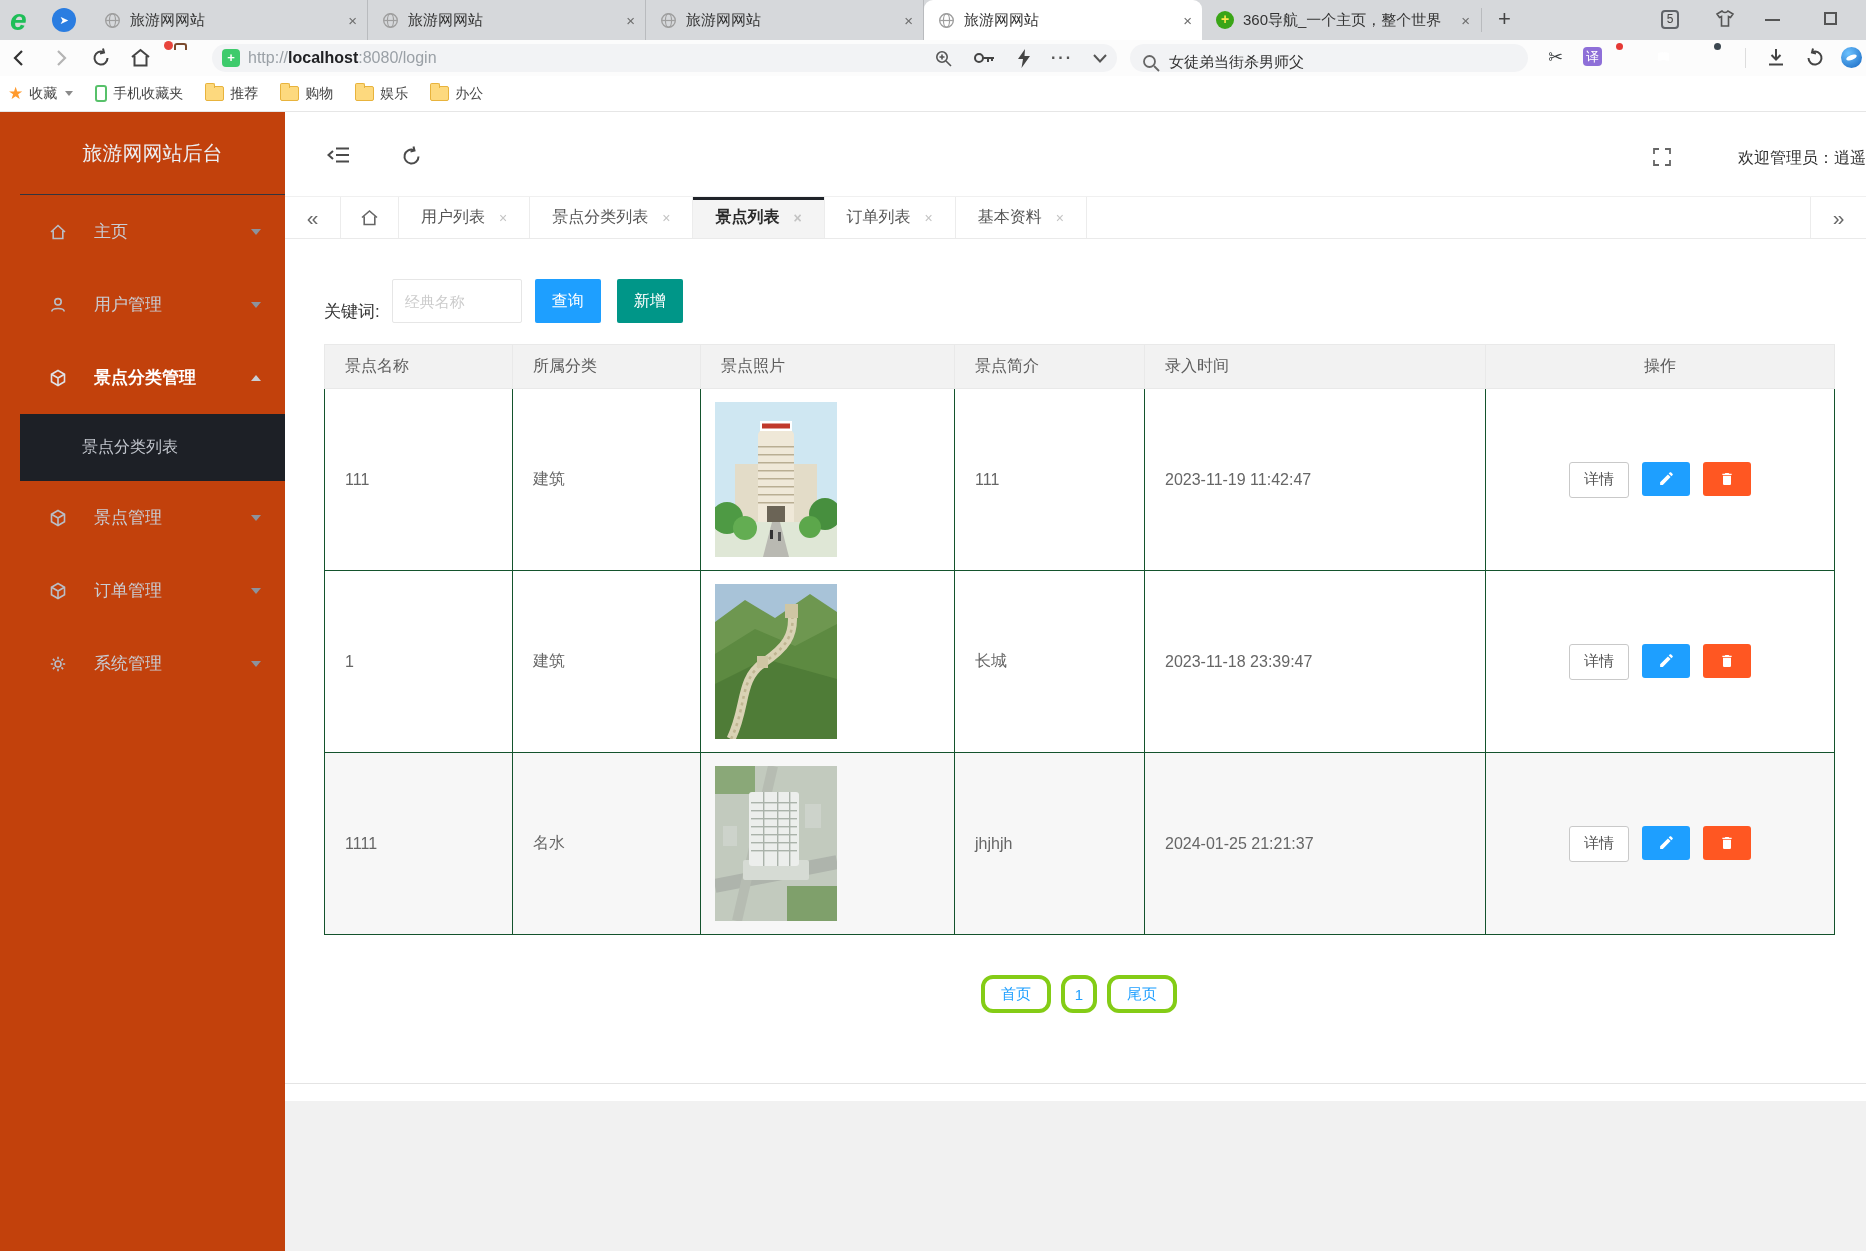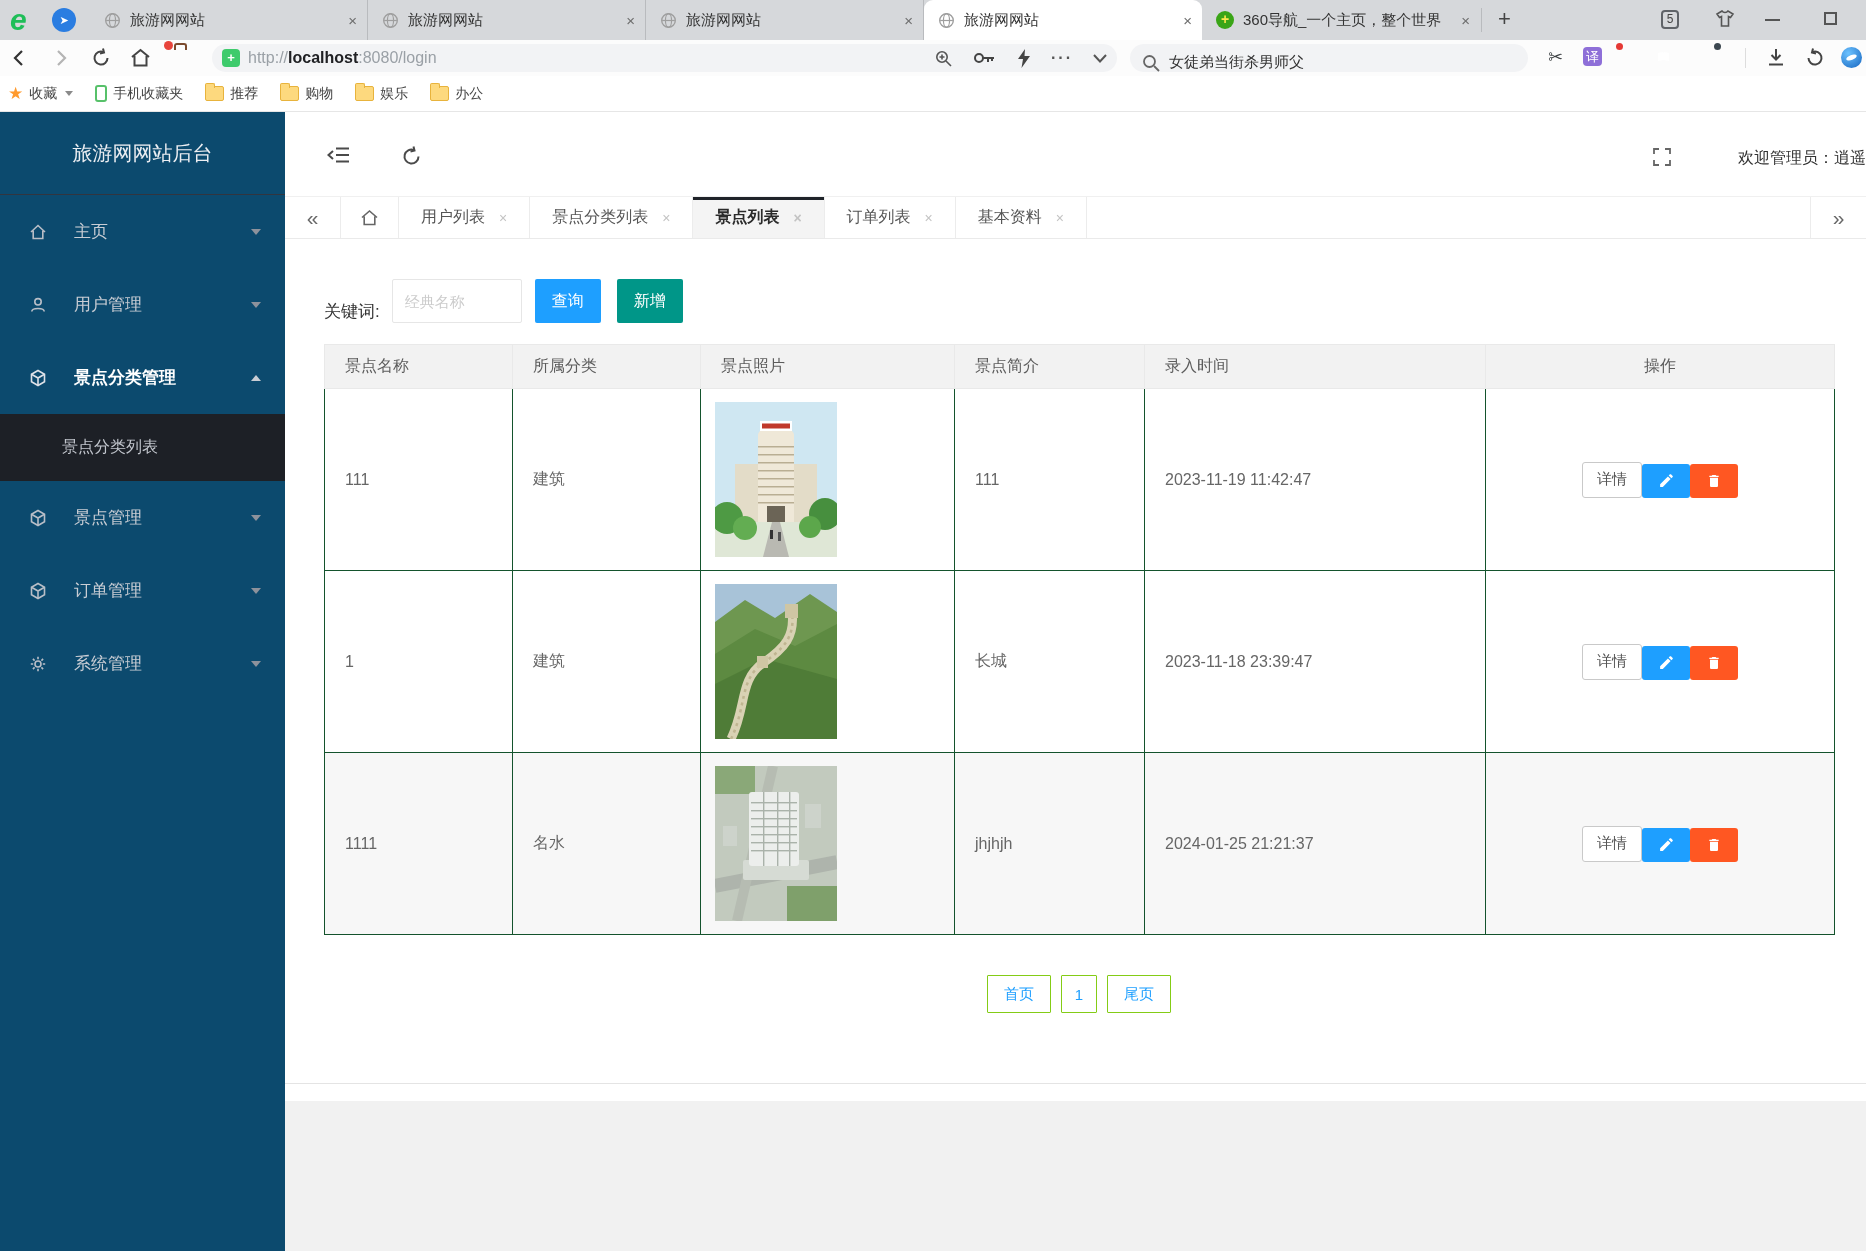--- a/index.html
+++ b/index.html
@@ -77,21 +77,21 @@
   .phoneic { width:12px; height:17px; border:2px solid #57c16a; border-radius:3px; background:#fff; }
   .folder { width:19px; height:15px; position:relative; background:#fdd97e; border:1px solid #e8b33c;
     border-radius:2px; }
   .folder::before { content:""; position:absolute; left:-1px; top:-4px; width:8px; height:4px;
     background:#fdd97e; border:1px solid #e8b33c; border-bottom:none; border-radius:2px 2px 0 0; }
 
   
   .page { display:flex; height:1139px; }
 
   
-  .side { width:285px; background:#0c4a6e; color:#c9cdd4; flex:none; }
+  .side { width:285px; background:#c2410c; color:#c9cdd4; flex:none;padding-left:20px; }
   .side-title { height:83px; display:flex; align-items:center; justify-content:center;
     font-size:20px; color:#eceef2; border-bottom:1px solid #32353f; }
   .s-item { position:relative; height:73px; display:flex; align-items:center; padding-left:28px;
     font-size:17px; color:#c9cdd4; }
   .s-item .lbl { margin-left:26px; }
   .s-item.active { color:#fff; font-weight:700; }
   .s-item .tri { position:absolute; right:24px; width:0; height:0;
     border-left:5px solid transparent; border-right:5px solid transparent; }
   .tri.down { border-top:6px solid #8d929c; }
   .tri.up { border-bottom:6px solid #c9cdd4; }
@@ -138,31 +138,31 @@
   table.grid { margin-top:21px; width:1510px; border-collapse:collapse; table-layout:fixed; }
   .grid th { height:44px; background:#f2f2f2; font-weight:400; font-size:16px; color:#5c5c5c;
     text-align:left; padding-left:20px; border:1px solid #e9e9e9; }
   .grid th.c { text-align:center; padding-left:0; }
   .grid td { height:182px; border:1px solid #14532d; font-size:16px; color:#666;
     padding-left:20px; vertical-align:middle; }
   .grid td.photo-cell { padding-left:14px; }
   .grid td.act { padding-left:0; text-align:center; }
   .grid tr.striped td { background:#f7f7f7; }
   .photo { width:122px; height:155px; display:block; }
-  .actions { display:inline-flex; align-items:flex-end; }
+  .actions { display:inline-flex; align-items:flex-start; gap:13px; }
   .btn-detail { height:36px; padding:0 14px; background:#fff; border:1px solid #c9c9c9; border-radius:3px;
     font-size:15px; color:#555; font-family:"Liberation Sans","DejaVu Sans",sans-serif; }
   .ibtn { width:48px; height:34px; border:none; border-radius:3px; display:inline-flex;
     align-items:center; justify-content:center; }
   .ibtn.edit { background:#1E9FFF; }
   .ibtn.del { background:#FF5722; }
 
   
   .pager { width:1510px; margin-top:40px; display:flex; justify-content:center; gap:10px; }
-  .pbtn { height:38px; min-width:36px; padding:0 16px; border:1px solid #84cc16; border-radius:1px;
+  .pbtn { height:38px; min-width:36px; padding:0 16px; border:4px solid #84cc16; border-radius:12px;
     background:#fff; color:#1E9FFF; font-size:15px; display:flex; align-items:center; justify-content:center; }
   .pbtn.num { padding:0; width:36px; }
 </style>
 </head>
 <body>
 
 <div class="screen">
 
   <div class="tabbar">
     <span class="logo-e">e</span>

